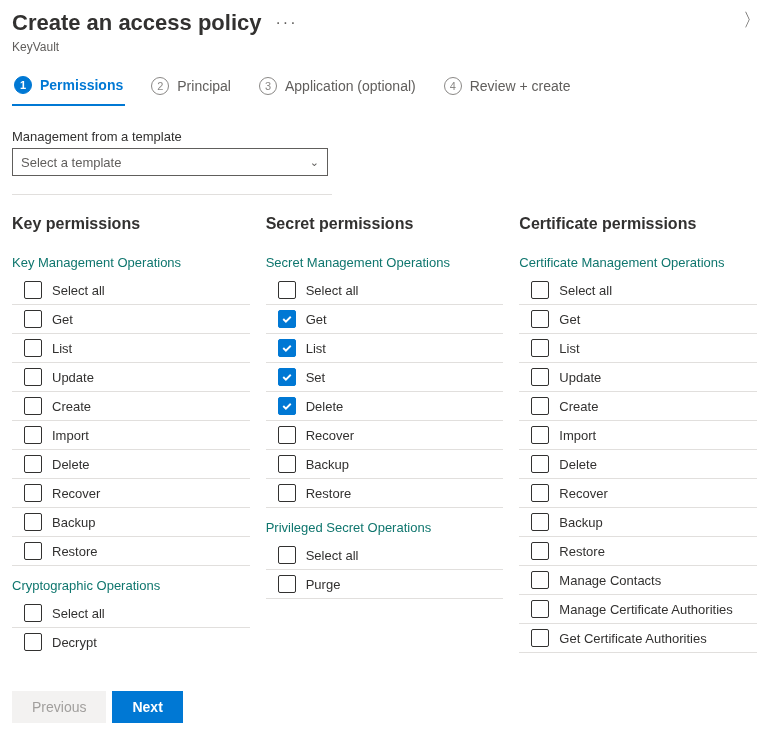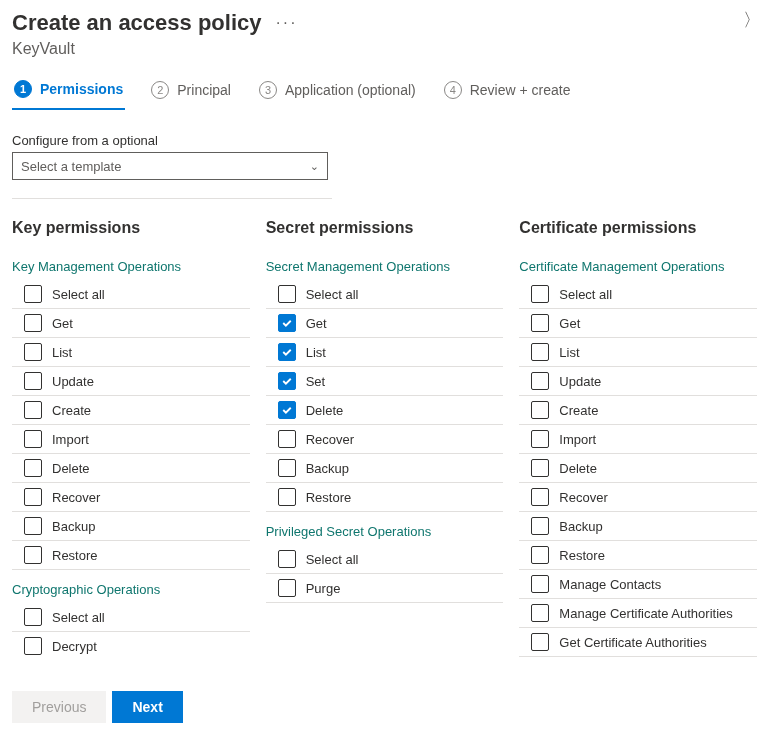--- a/index.html
+++ b/index.html
@@ -10,21 +10,21 @@
       background: #fff;
       width: 769px;
       height: 733px;
       overflow: hidden;
       position: relative;
     }
     .header { padding: 10px 12px 4px 12px; display: flex; align-items: center; }
     .title { font-size: 22px; font-weight: 600; color: #323130; }
     .more { margin-left: 14px; font-size: 16px; color: #605e5c; letter-spacing: 2px; cursor: pointer;}
     .close-x { position: absolute; right: 8px; top: 8px; font-size: 18px; color: #605e5c; }
-    .subtitle { padding: 0 12px 14px 12px; color: #605e5c; font-size: 16px; }
+    .subtitle { padding: 0 12px 14px 12px; color: #605e5c; font-size: 12px; }
     .tabs { display: flex; gap: 24px; padding: 0 12px; border-bottom: 1px solid transparent; }
     .tab { display: flex; align-items: center; gap: 8px; padding: 8px 2px 10px 2px; cursor: pointer; color: #605e5c; }
     .tab .circ {
       width: 18px; height: 18px; border-radius: 50%;
       border: 1px solid #8a8886; display: flex; align-items: center; justify-content: center;
       font-size: 11px; color: #8a8886; line-height: 1;
     }
     .tab.active { color: #0078d4; border-bottom: 2px solid #0078d4; font-weight:600;}
     .tab.active .circ { background: #0078d4; border-color:#0078d4; color: #fff; }
     .tab-label { font-size: 14px; }
@@ -89,21 +89,21 @@
       <div class="circ">3</div>
       <div class="tab-label">Application (optional)</div>
     </div>
     <div class="tab">
       <div class="circ">4</div>
       <div class="tab-label">Review + create</div>
     </div>
   </div>
 
 <div class="form-area">
-  <div class="field-label">Configure from a optional</div>
+  <div class="field-label">Management from a template</div>
   <div class="select">
     <span>Select a template</span>
     <span class="chev">⌄</span>
   </div>
   <hr class="divider">
 </div>
 
 <div class="cols" id="cols">
     <div class="col">
       <h2>Key permissions</h2>

